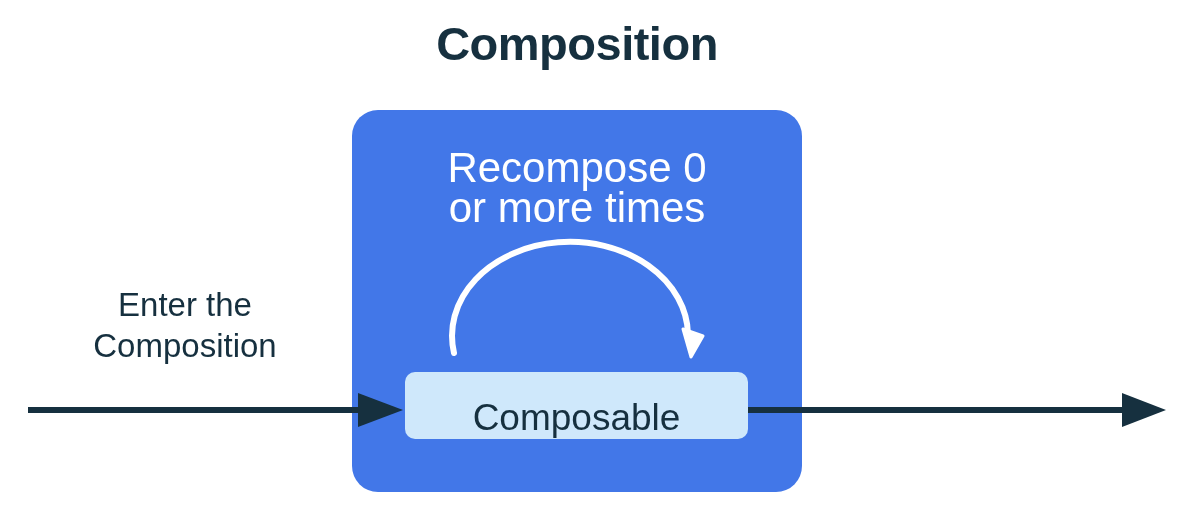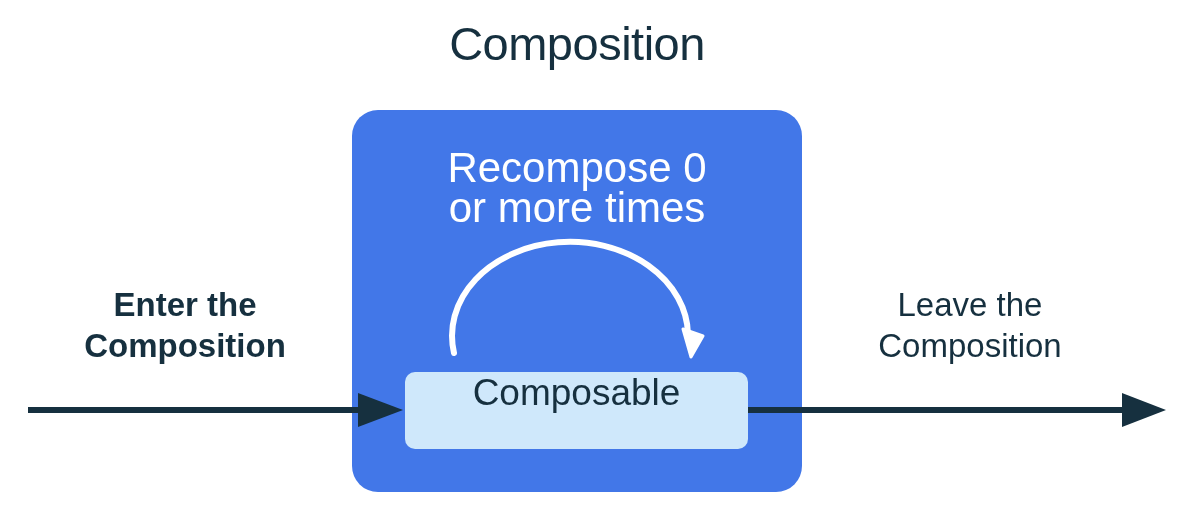--- a/index.html
+++ b/index.html
@@ -6,47 +6,47 @@
   .canvas{
     position:relative;
     width:1191px;height:512px;
     background:var(--background,#ffffff);
     overflow:hidden;
     font-family:"Liberation Sans","DejaVu Sans",sans-serif;
   }
   .title{
     position:absolute;left:352px;top:16px;width:450px;
     text-align:center;
-    font-size:47px;font-weight:normal;letter-spacing:-0.5px;
+    font-size:47px;font-weight:bold;letter-spacing:-0.5px;
     color:var(--navy,#16303f);
   }
   .blue-box{
     position:absolute;left:352px;top:110px;width:450px;height:382px;
     border-radius:26px;
     background:var(--blue,#4277e8);
   }
   .recompose-label{
     position:absolute;left:437px;top:148px;width:280px;
     text-align:center;
     font-size:42px;line-height:40px;
     color:var(--white,#ffffff);
   }
   .side-label{
     position:absolute;top:284px;width:230px;
     text-align:center;
     font-size:33px;line-height:41px;
     color:var(--navy,#16303f);
   }
-  .side-label.left{left:70px;font-weight:bold;}
+  .side-label.left{left:70px;}
   .side-label.right{left:855px;}
   .composable-box{
-    position:absolute;left:405px;top:372px;width:343px;height:77px;
+    position:absolute;left:405px;top:372px;width:343px;height:67px;
     border-radius:10px;
     background:var(--light-blue,#cfe8fb);
-    display:flex;align-items:flex-start;justify-content:center;
+    display:flex;align-items:flex-end;justify-content:center;
     font-size:37px;
     color:var(--navy,#16303f);
   }
   .overlay{
     position:absolute;left:0;top:0;width:1191px;height:512px;
     pointer-events:none;
   }
 </style>
 </head>
 <body>
@@ -54,21 +54,20 @@
 <div class="canvas">
 
   <div class="title">Composition</div>
 
   <div class="blue-box"></div>
 
   <div class="recompose-label">Recompose 0 or more times</div>
 
   <div class="side-label left">Enter the Composition</div>
 
-  <div class="side-label right">Leave the Composition</div>
 
   <div class="composable-box">
     <span>Composable</span>
   </div>
 
   <svg class="overlay" viewBox="0 0 1191 512">
 
     <line x1="28" y1="410" x2="362" y2="410" stroke-width="6" stroke="#16303f"></line>
     <polygon points="358,393 403,410 358,427" fill="#16303f"></polygon>
 

